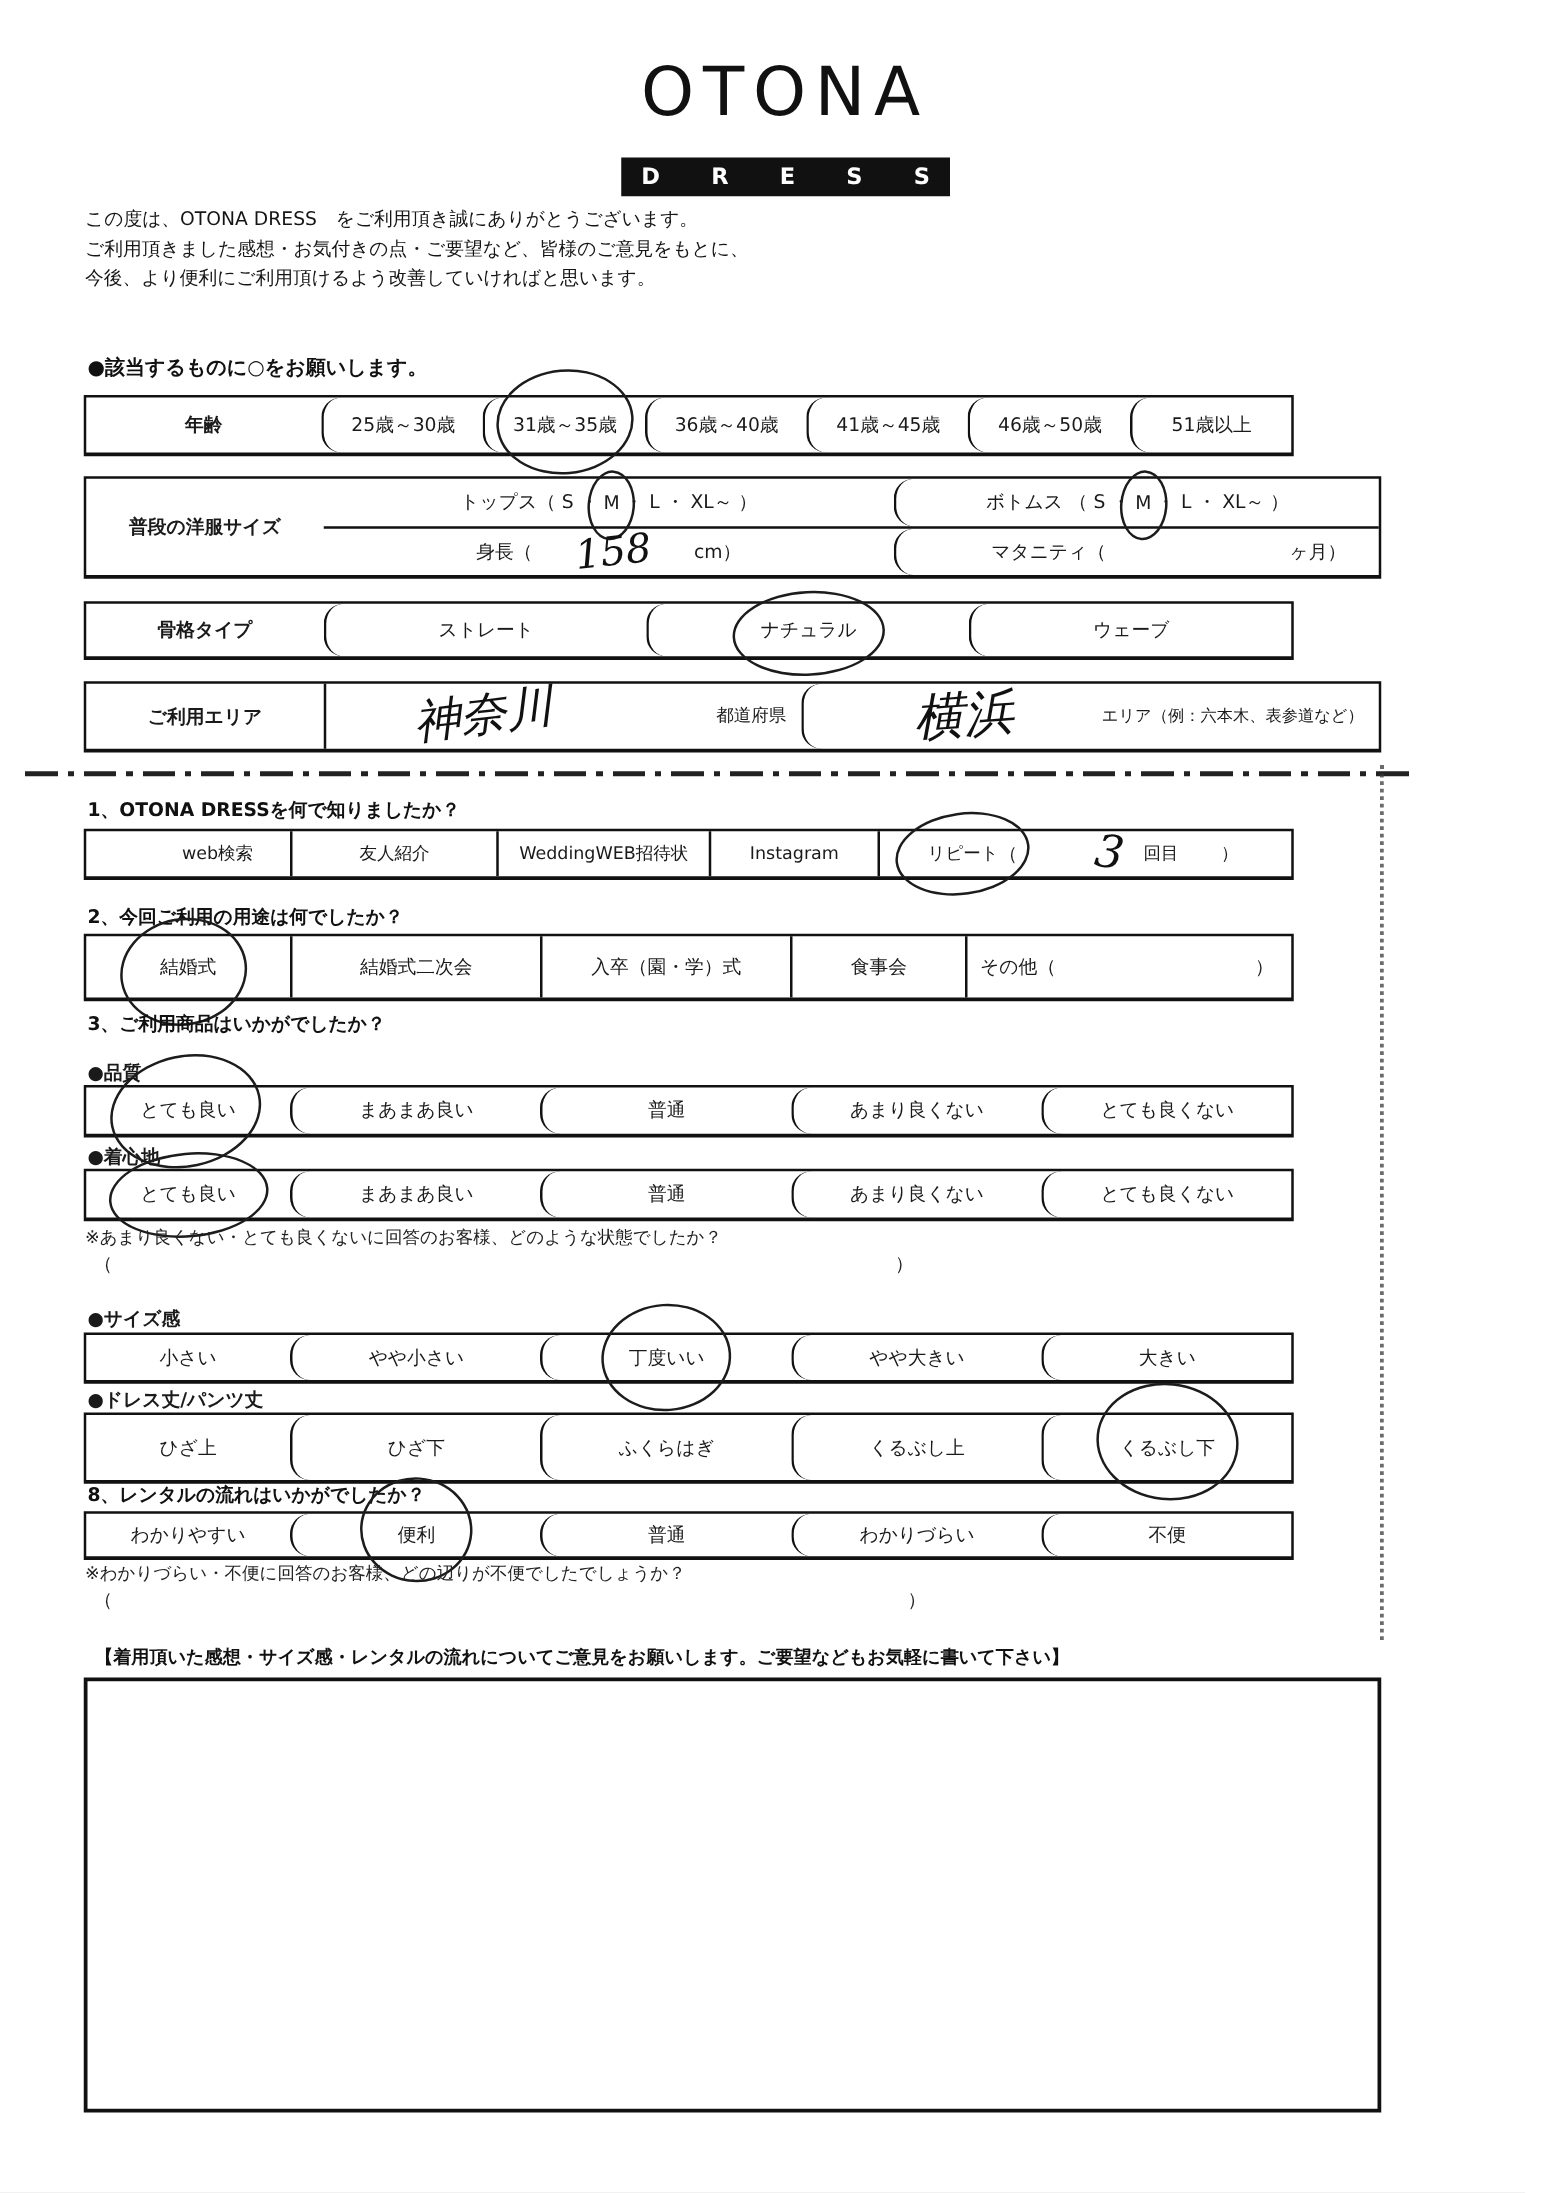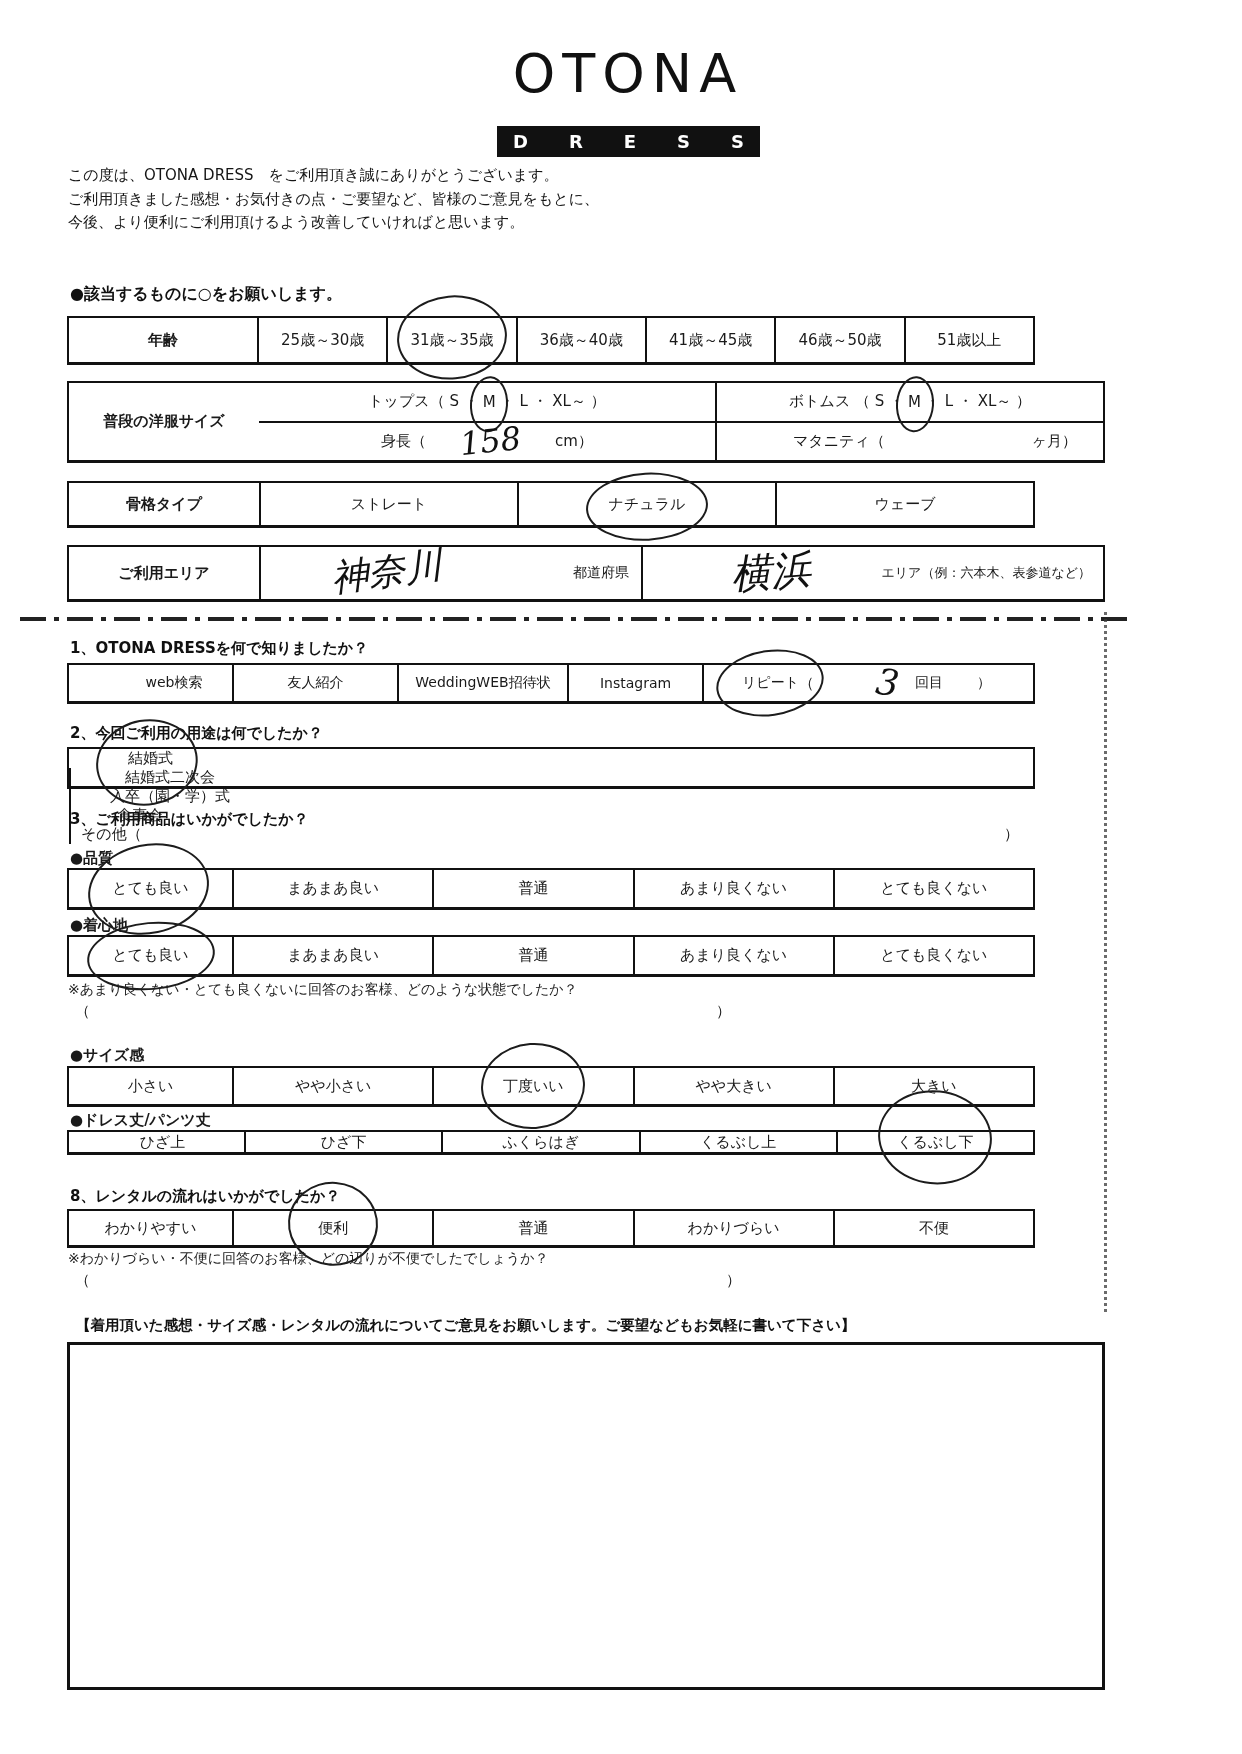--- a/index.html
+++ b/index.html
@@ -24,21 +24,21 @@
   .h-instruction { left:70px; top:284px; font-size:16px; }
   .q-heading { font-size:15px; }
 
   
   .tbl { position:absolute; display:flex; border:2px solid #111; border-bottom-width:3px;
     box-sizing:border-box; background:#fff; }
   .cell { position:relative; display:flex; align-items:center; justify-content:center;
     border-left:2px solid #111; box-sizing:border-box; font-size:15px; text-align:center; }
   .cell:first-child { border-left:none; }
   .c-label { font-weight:bold; }
-  .fx { flex:1; }
+  .fx { flex:1;border-radius:16px; }
 
   .t-age  { left:67px; top:316px; width:968px;  height:49px; }
   .t-age .c-label { width:188px; }
 
   .t-size { left:67px; top:381px; width:1038px; height:82px; }
   .t-size .c-label { width:190px; }
   .size-right { flex:1; display:flex; flex-direction:column; }
   .size-row { flex:1; display:flex; }
   .size-row + .size-row { border-top:2px solid #111; }
   .c-tops { width:456px; border-left:2px solid #111; }
@@ -51,29 +51,29 @@
   .t-area .c-label { width:190px; }
   .c-pref { width:382px; justify-content:flex-start; }
   .pref-suffix { position:absolute; right:12px; top:50%; transform:translateY(-50%); font-size:14px; }
   .city-suffix { position:absolute; right:12px; top:50%; transform:translateY(-50%); font-size:13px; }
 
   .t-q1 { left:67px; top:663px; width:968px; height:41px; }
   .t-q1 .cell { font-size:14px; }
   .q1c0{width:163px;padding-left:47px;} .q1c1{width:165px;} .q1c2{width:170px;} .q1c3{width:135px;}
   .c-repeat { flex:1; justify-content:flex-start; padding-left:38px; font-size:14px; }
 
-  .t-q2 { left:67px; top:747px; width:968px; height:42px;flex-direction:column; }
+  .t-q2 { left:67px; top:747px; width:968px; height:54px; }
   .q2c0{width:163px;} .q2c1{width:200px;} .q2c2{width:200px;} .q2c3{width:140px;}
   .c-other { flex:1; justify-content:space-between; padding:0 14px 0 10px; }
 
   .t-rate .cell:first-child { width:163px; }
   .t-quality { left:67px; top:868px;  width:968px; height:42px; }
   .t-comfort { left:67px; top:935px;  width:968px; height:42px; }
   .t-fit     { left:67px; top:1066px; width:968px; height:41px; }
-  .t-len     { left:67px; top:1130px; width:968px; height:25px;padding-left:12px; }
+  .t-len     { left:67px; top:1130px; width:968px; height:57px; }
   .t-q4      { left:67px; top:1209px; width:968px; height:39px; }
 
   .bullet-label { font-size:15px; font-weight:bold; }
   .note { font-size:14px; color:#222; }
 
   
   .circle { position:absolute; border:2.5px solid #1c1c1c; border-radius:50%; pointer-events:none; }
   .age-circle     { width:106px; height:80px; left:50%; top:50%; transform:translate(-50%,-53%) rotate(-5deg); }
   .m-wrap { position:relative; display:inline-block; padding:0 4px; }
   .m-circle       { width:34px;  height:52px; left:50%; top:50%; transform:translate(-50%,-46%) rotate(4deg); }

